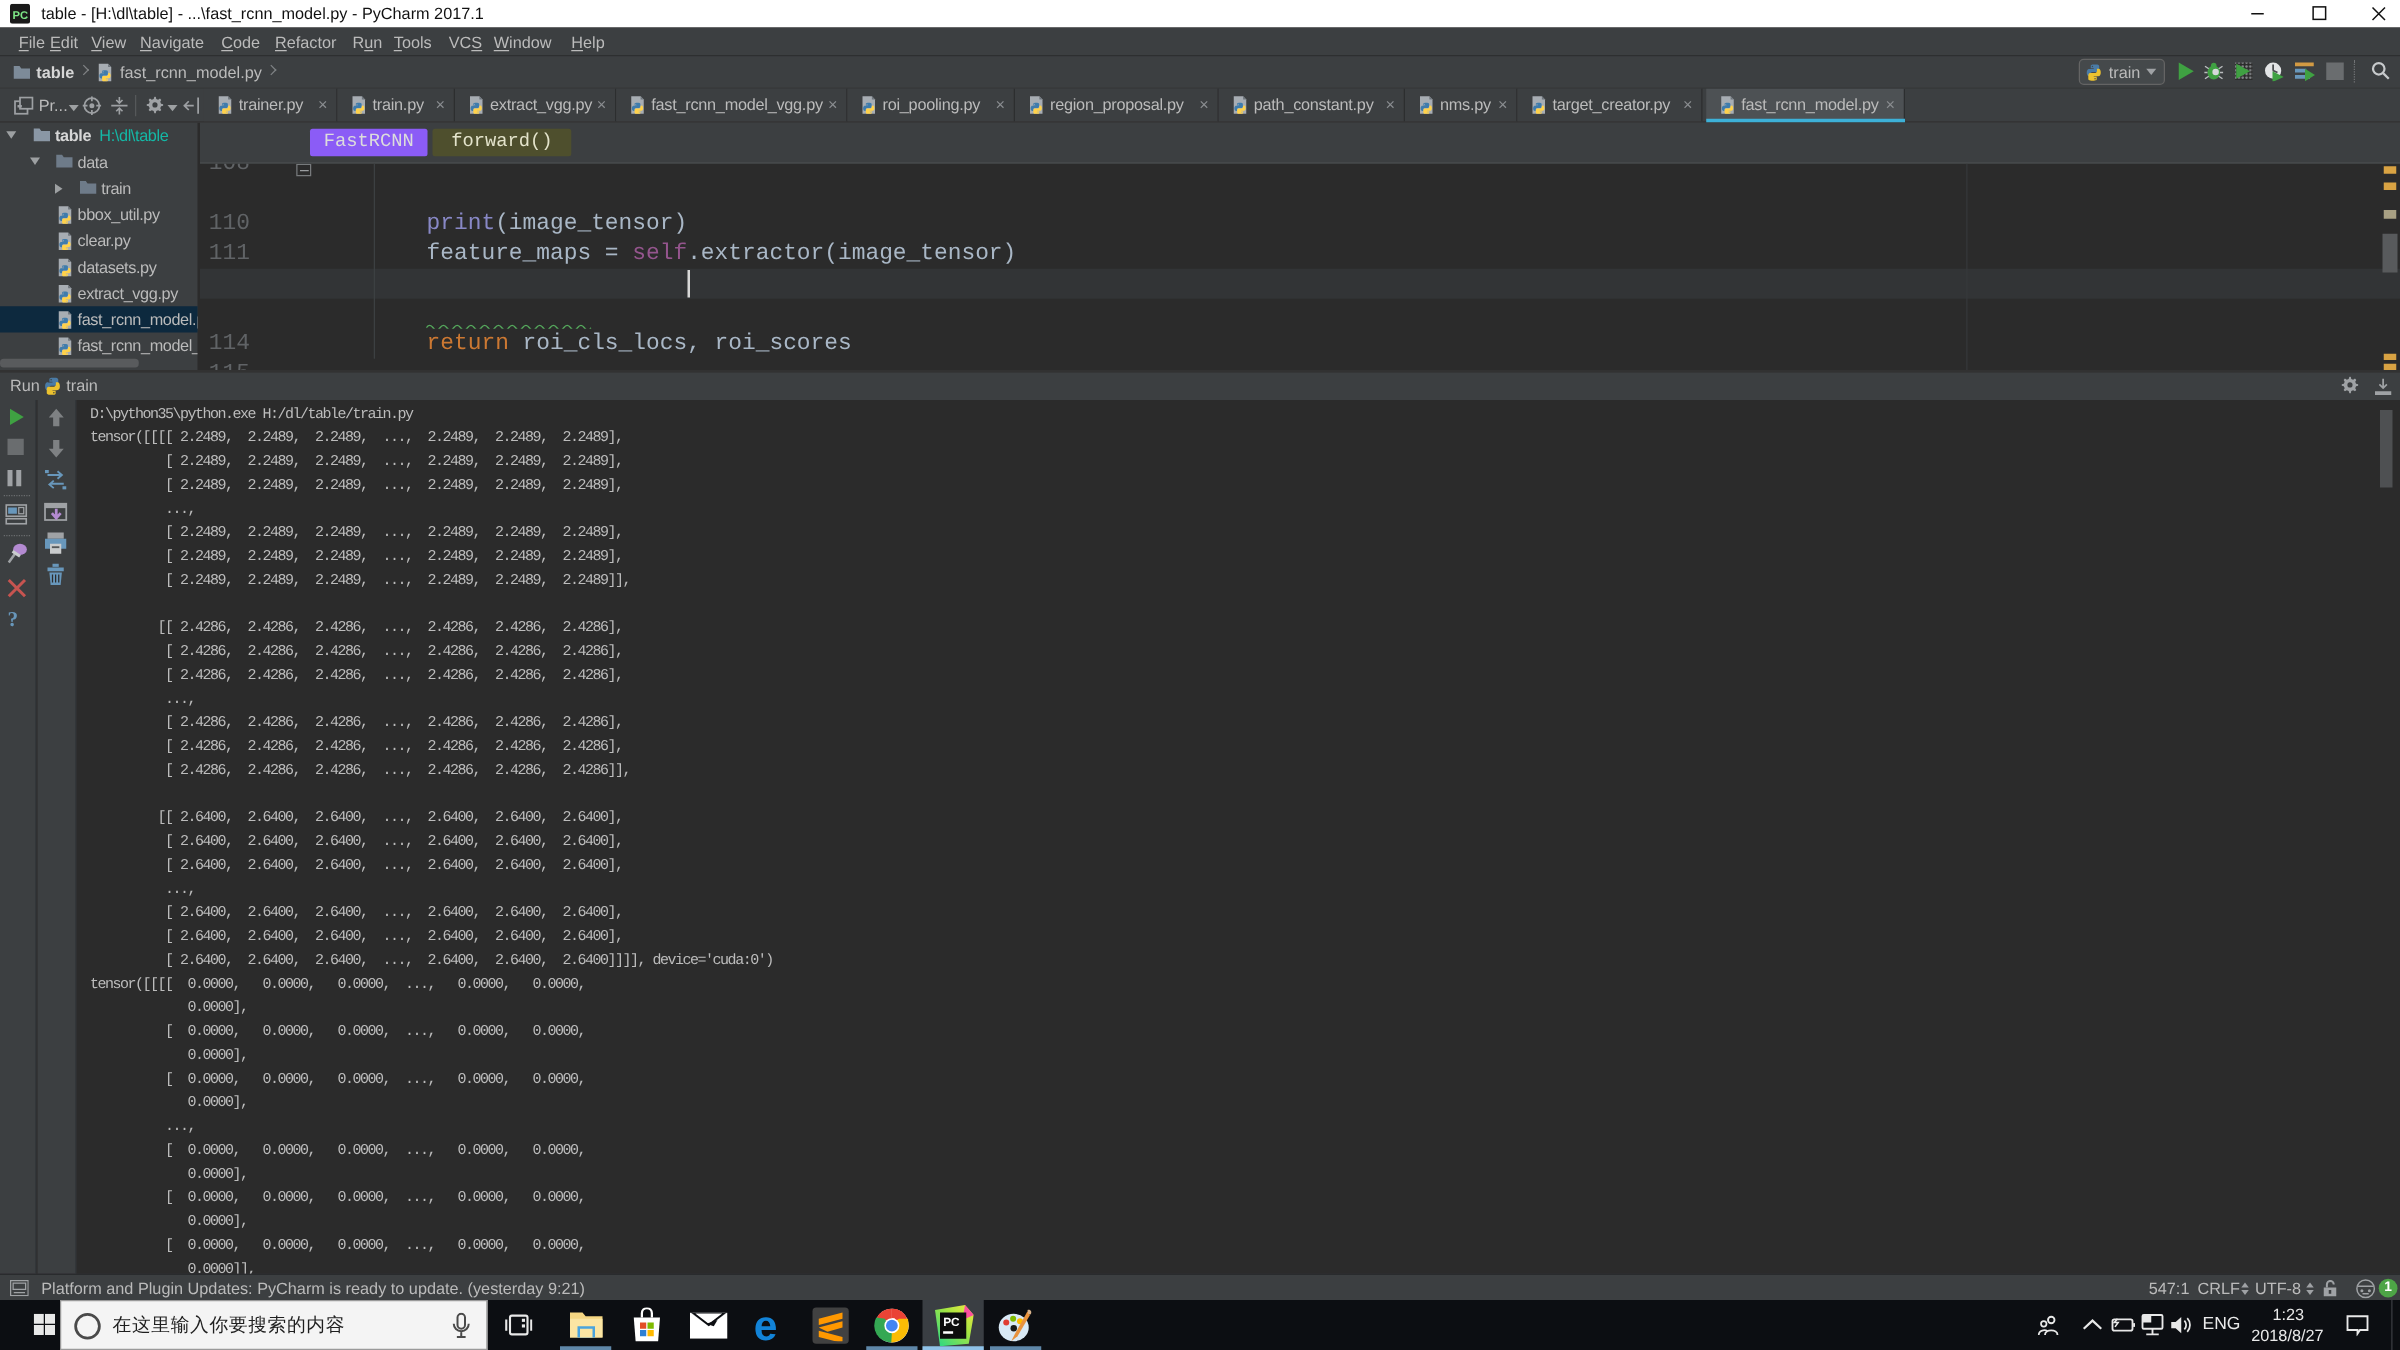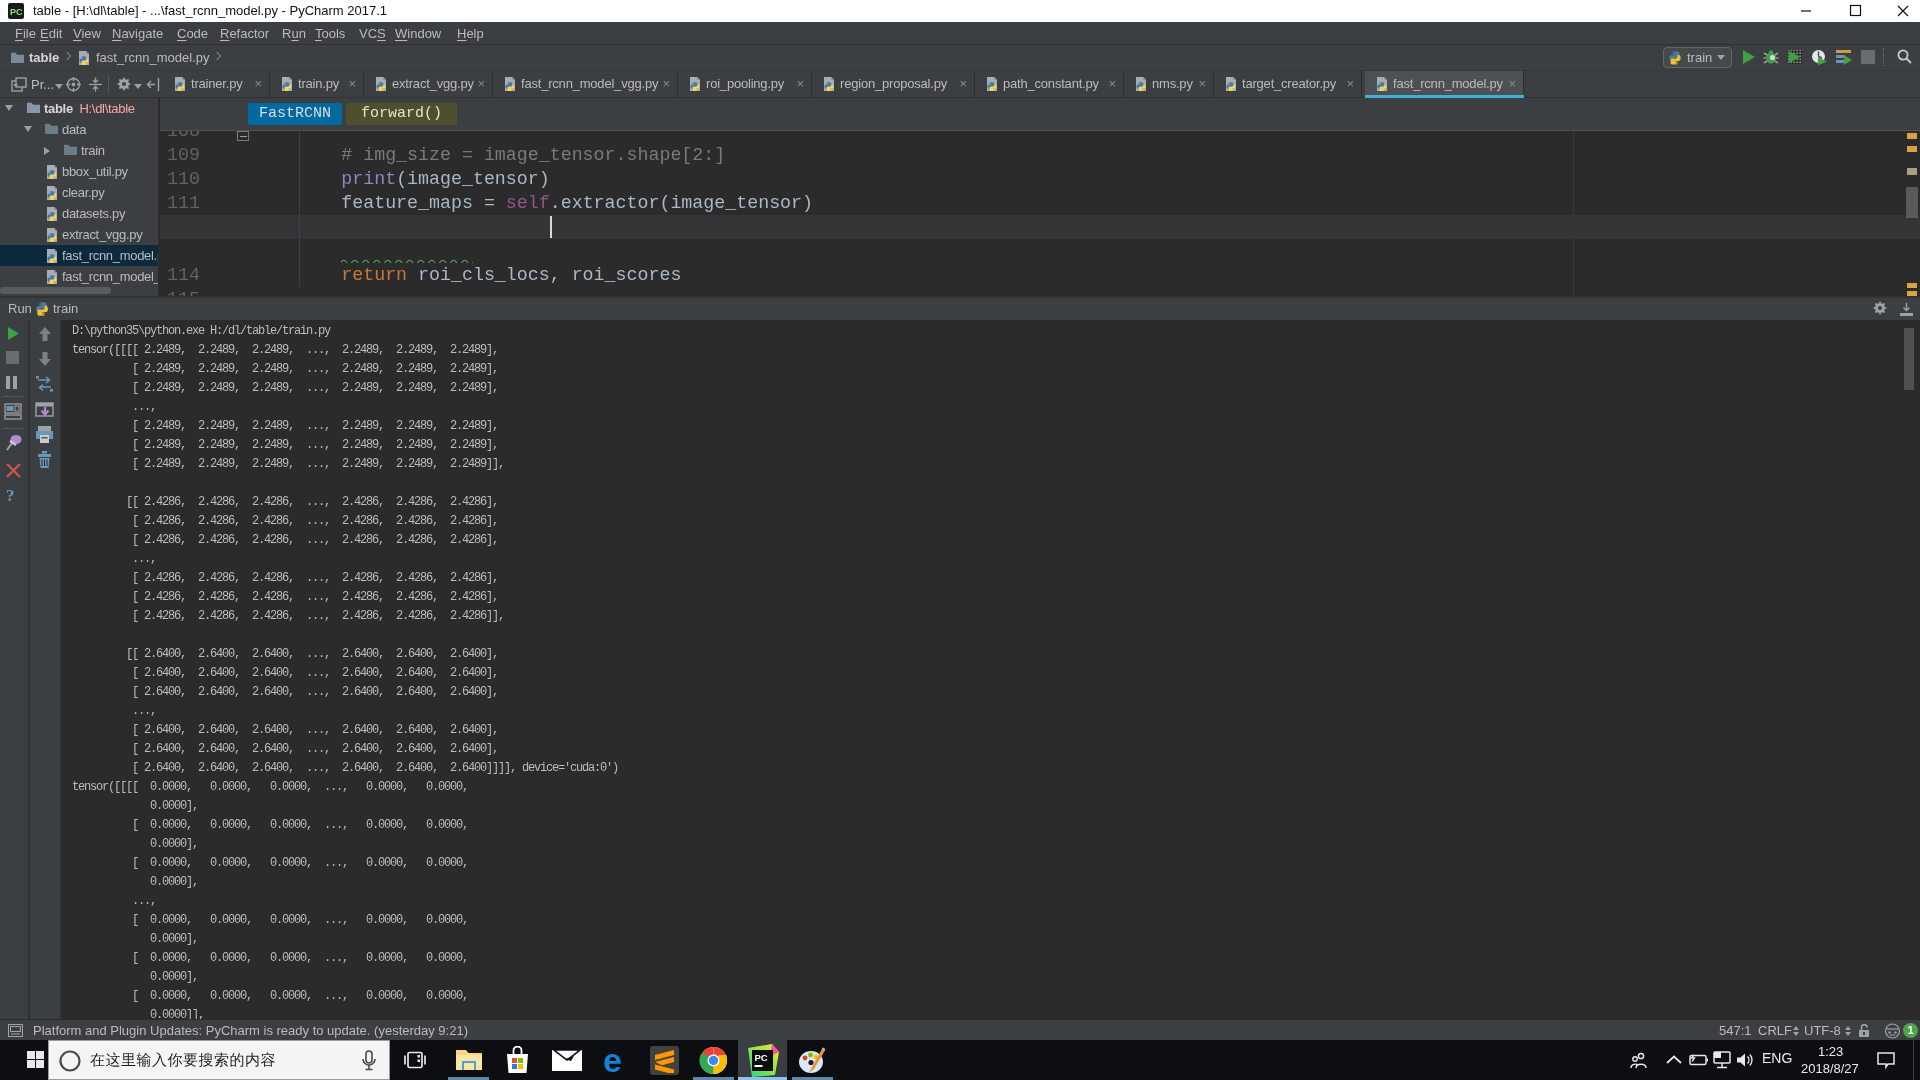--- a/index.html
+++ b/index.html
@@ -306,21 +306,21 @@
         <span class="nm">fast_rcnn_model.py</span>
         <span class="x">×</span>
       </div>
     </div>
 <div id="project" class="abs">
       <div class="trow" style="top:0px">
         <span class="arr down" style="left:5px"></span>
         <span class="ico" style="left:26px"><svg width="15" height="13" viewBox="0 0 16 14">
             <path d="M1 2 L6 2 L7.5 4 L15 4 L15 13 L1 13 Z" fill="#8a97a5"></path>
           </svg></span>
-        <span class="lbl" style="left:44px"><b style="color:#d6d6d6">table</b>&nbsp; <span style="color:#fca5a5">H:\dl\table</span></span>
+        <span class="lbl" style="left:44px"><b style="color:#d6d6d6">table</b>&nbsp; <span style="color:#14b8a6">H:\dl\table</span></span>
       </div>
       <div class="trow" style="top:21px">
         <span class="arr down" style="left:24px"></span>
         <span class="ico" style="left:44px"><svg width="15" height="13" viewBox="0 0 16 14">
             <path d="M1 2 L6 2 L7.5 4 L15 4 L15 13 L1 13 Z" fill="#6e7b89"></path>
           </svg></span>
         <span class="lbl" style="left:62px">data</span>
       </div>
       <div class="trow" style="top:42px">
         <span class="arr right" style="left:44px"></span>
@@ -391,33 +391,29 @@
 <g>
 <path d="M7.2 6.2 c-1.6 0 -1.5 0.7 -1.5 0.7 l0 1.4 1.6 0 0 0.3 -2.3 0 s-1.5 -0.2 -1.5 2 c0 2.2 1.3 2.1 1.3 2.1 l0.8 0 0 -1 s0 -1.3 1.3 -1.3 l2.2 0 s1.2 0 1.2 -1.2 l0 -1.9 s0.2 -1.1 -1.6 -1.1 z m-0.6 0.7 a0.4 0.4 0 1 1 0 0.8 a0.4 0.4 0 1 1 0 -0.8 z" fill="#3f7cac"></path>
 <path d="M8.8 15 c1.6 0 1.5 -0.7 1.5 -0.7 l0 -1.4 -1.6 0 0 -0.3 2.3 0 s1.5 0.2 1.5 -2 c0 -2.2 -1.3 -2.1 -1.3 -2.1 l-0.8 0 0 1 s0 1.3 -1.3 1.3 l-2.2 0 s-1.2 0 -1.2 1.2 l0 1.9 s-0.2 1.1 1.6 1.1 z m0.6 -0.7 a0.4 0.4 0 1 1 0 -0.8 a0.4 0.4 0 1 1 0 0.8 z" fill="#ffd24a"></path>
 </g>
           </svg></span>
         <span class="lbl" style="left:62px">fast_rcnn_model_v</span>
       </div>
       <div class="abs" style="left:0;top:189px;width:111px;height:7px;background:#595b5d;border-radius:3px"></div>
     </div>
 <div id="ctxband" class="abs">
-      <span class="ctxbox" style="left:88px;width:94px;background:#0369a1;color:#dcdcdc">FastRCNN</span>
+      <span class="ctxbox" style="left:88px;width:94px;background:#8b5cf6;color:#dcdcdc">FastRCNN</span>
       <span class="ctxbox" style="left:186px;width:111px;background:#4e4f2d;color:#e4e4cc">forward()</span>
     </div>
 <div id="editor" class="abs">
       <div class="eline cur" style="top:84px"></div>
       <div class="abs" style="left:139px;top:0;width:1px;height:156px;background:#3c4042"></div>
       <div class="abs" style="left:1413px;top:0;width:1px;height:165px;background:#36393b"></div>
       <div class="eline" style="top:-12px">
         <span class="lnum">108</span>
-      </div>
-      <div class="eline" style="top:12px">
-        <span class="lnum">109</span>
-        <span class="ecode">        <span class="cmt"># img_size = image_tensor.shape[2:]</span></span>
       </div>
       <div class="eline" style="top:36px">
         <span class="lnum">110</span>
         <span class="ecode">        <span class="fn">print</span>(image_tensor)</span>
       </div>
       <div class="eline" style="top:60px">
         <span class="lnum">111</span>
         <span class="ecode">        feature_maps = <span class="slf">self</span>.extractor(image_tensor)</span>
       </div>
       <div class="eline" style="top:132px">

